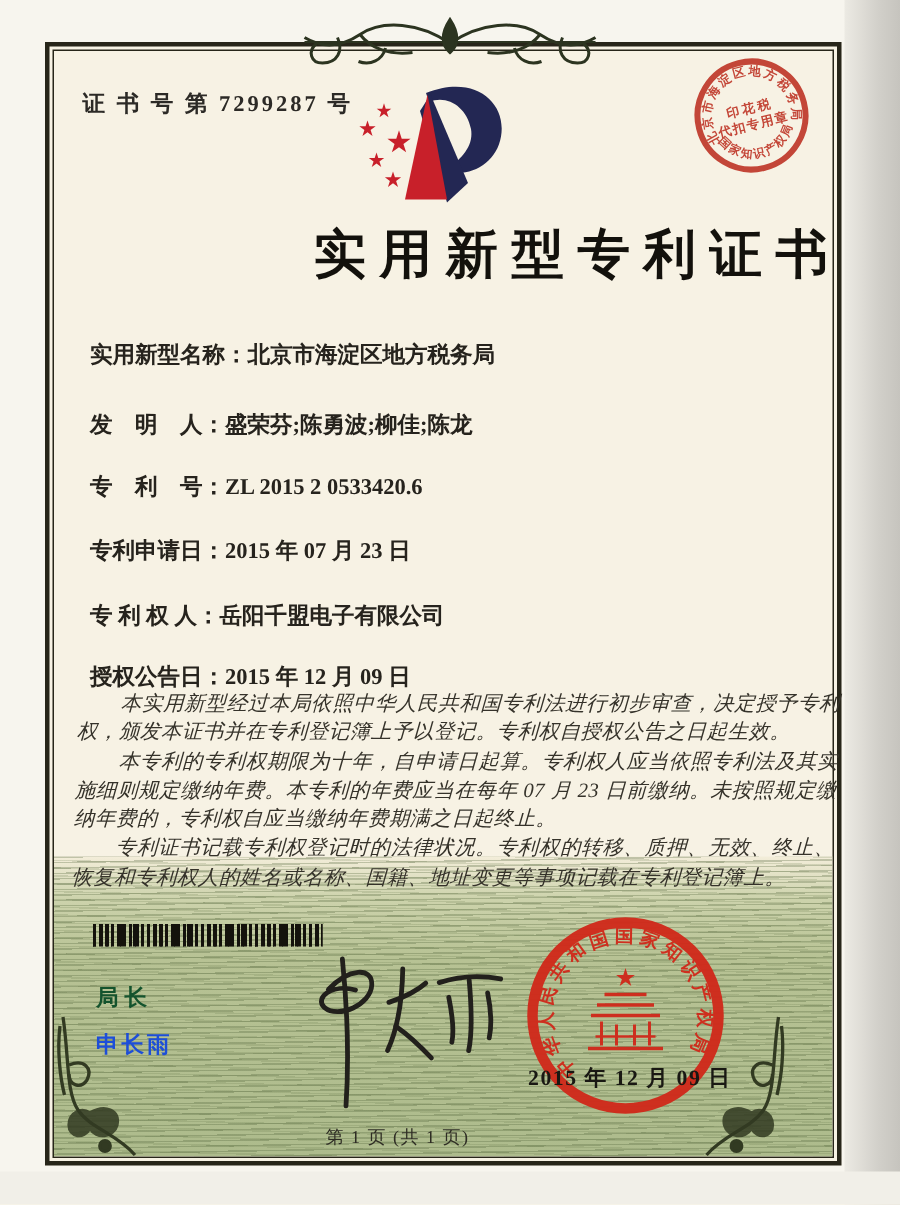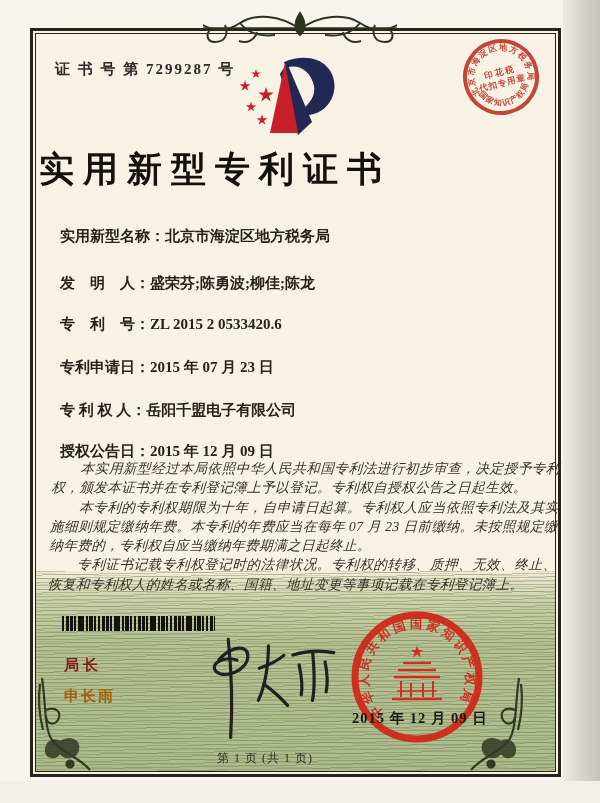--- a/index.html
+++ b/index.html
@@ -17,36 +17,36 @@
   
   .frame{left:30px;top:28px;width:531px;height:749px;box-sizing:border-box;
     border:3px solid #272519;background:#f7f2e4;}
   .frame-inner{position:absolute;inset:2px;border:1px solid #272519;overflow:hidden;background:#f7f2e4;}
   .green-band{position:absolute;left:0;right:0;bottom:0;height:200px;
     background:
       repeating-linear-gradient(179deg, rgba(77,96,54,0.30) 0px, rgba(77,96,54,0.30) 1px, rgba(0,0,0,0) 1px, rgba(0,0,0,0) 3.6px),
       repeating-linear-gradient(181.5deg, rgba(98,116,70,0.20) 0px, rgba(98,116,70,0.20) 1px, rgba(0,0,0,0) 1px, rgba(0,0,0,0) 5.2px),
       linear-gradient(180deg, rgba(243,237,217,0.95) 0%, rgba(201,208,167,0.92) 14%, #b7c294 34%, #adbb8c 100%);}
   .cert-number{left:55px;top:60px;font-size:15px;font-weight:bold;letter-spacing:2px;color:#2c2a26;}
-  .title{left:30px;top:146px;width:531px;text-align:left;font-size:35px;font-weight:bold;
+  .title{left:30px;top:146px;width:531px;text-align:right;font-size:35px;font-weight:bold;
     letter-spacing:9px;text-indent:9px;color:#13110c;}
   .field{left:60px;width:480px;font-size:15px;font-weight:bold;color:#26231d;white-space:nowrap;}
   .field .flabel{display:inline-block;}
   .paras{left:50px;top:459px;width:508px;font-size:13.6px;line-height:19.3px;
     color:#35322a;text-align:justify;font-style:italic;transform:skewX(-2deg);letter-spacing:0.4px;}
   .paras p{margin:0;text-indent:2.1em;}
   .barcode{left:62px;top:616px;width:153px;height:15px;
     background-image:
       repeating-linear-gradient(90deg,#14120c 0 2px,rgba(0,0,0,0) 2px 4px),
       repeating-linear-gradient(90deg,#14120c 0 1px,rgba(0,0,0,0) 1px 6px),
       repeating-linear-gradient(90deg,#14120c 0 2px,rgba(0,0,0,0) 2px 9px);}
   .sig-title{left:64px;top:656px;font-family:"Liberation Sans","DejaVu Sans",sans-serif;
-    font-weight:bold;font-size:15px;letter-spacing:4px;color:#7f1d1d;}
+    font-weight:bold;font-size:15px;letter-spacing:4px;color:#14532d;}
   .sig-name{left:64px;top:687px;font-family:"Liberation Sans","DejaVu Sans",sans-serif;
-    font-weight:bold;font-size:15px;letter-spacing:2px;color:#a16207;}
+    font-weight:bold;font-size:15px;letter-spacing:2px;color:#1d4ed8;}
   .issue-date{left:352px;top:709px;font-size:14.5px;font-weight:bold;letter-spacing:1px;
     color:#191813;white-space:nowrap;z-index:6;}
   .footer{left:30px;top:750px;width:470px;text-align:center;font-size:12px;color:#2e2c24;letter-spacing:1px;}
   svg{display:block;}
   .stamp-svg{left:458px;top:34px;transform:rotate(-14deg);opacity:.93;}
   .seal-svg{left:349px;top:609px;z-index:5;opacity:.96;}
   .logo-svg{left:210px;top:54px;}
   .signature-svg{left:190px;top:632px;z-index:4;}
   .orn-top{left:195px;top:8px;}
   .orn-bl{left:36px;top:676px;z-index:3;}

